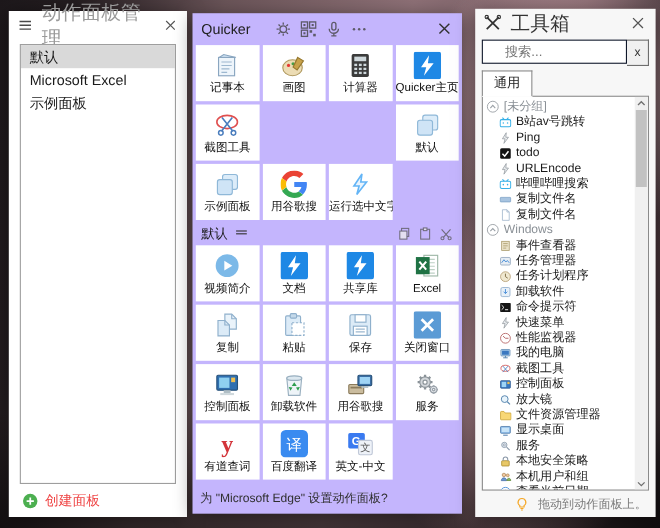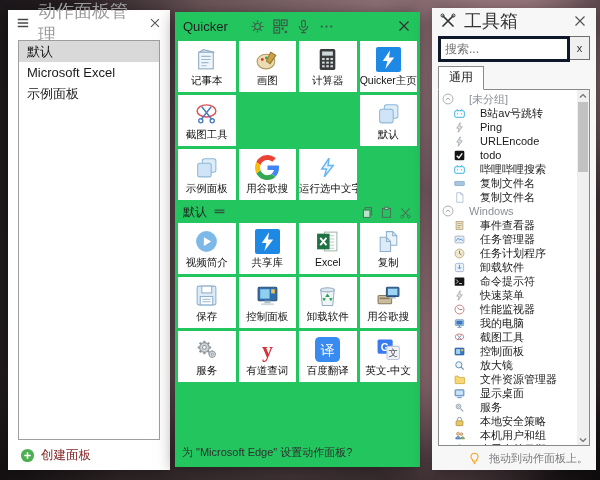--- a/index.html
+++ b/index.html
@@ -19,50 +19,50 @@
   .ttl.gray{color:#9a9a9a;}
   .sp{flex:1;}
   .icon16{width:16px;height:16px;display:inline-flex;}
   .icon16 svg,.icon14 svg,.cicon svg,.ricon svg,.sicon svg{width:100%;height:100%;display:block;}
 
   
   .win-left{left:8px;top:10px;width:162px;height:460px;display:flex;flex-direction:column;}
   .plist{margin:4px 10px 0;border:1px solid #9e9e9e;flex:1;overflow:hidden;background:#fff;}
   .pitem{height:21px;line-height:21px;padding-left:8px;font-size:13px;color:#1a1a1a;white-space:nowrap;}
   .pitem.sel{background:#d9d9d9;}
-  .pfoot{display:flex;align-items:center;gap:6px;height:30px;padding:0 12px;font-size:12.5px;color:#7f1d1d;flex:none;cursor:pointer;}
+  .pfoot{display:flex;align-items:center;gap:6px;height:30px;padding:0 12px;font-size:12.5px;color:#ef4444;flex:none;cursor:pointer;}
   .icon14{width:15px;height:15px;display:inline-flex;}
 
   
-  .win-mid{left:175px;top:12px;width:245px;height:455px;background:#22c55e;display:flex;flex-direction:column;}
+  .win-mid{left:175px;top:12px;width:245px;height:455px;background:#c4b5fd;display:flex;flex-direction:column;}
   .win-mid .tbar{height:28px;}
   .win-mid .ttl{font-size:13px;color:#222;}
   .tico{width:15px;height:15px;display:inline-flex;opacity:.8;}
   .grid{display:grid;grid-template-columns:repeat(4,1fr);gap:3px;padding:1px 3px 2px;flex:none;}
   .grid1{grid-auto-rows:51px;}
   .grid2{grid-auto-rows:51px;}
   .cell{background:#fff;display:flex;flex-direction:column;align-items:center;justify-content:center;gap:3px;overflow:hidden;cursor:pointer;}
   .cell.empty{background:transparent;cursor:default;}
   .cicon{width:25px;height:25px;flex:none;}
   .clabel{font-size:10.5px;line-height:11px;color:#111;white-space:nowrap;max-width:100%;}
   .sechead{display:flex;align-items:center;gap:6px;height:20px;padding:0 8px;flex:none;}
   .sechead .stitle{font-size:12px;color:#1a1a1a;}
   .sicon{width:13px;height:13px;display:inline-flex;opacity:.75;}
   .qstatus{flex:1;display:flex;align-items:center;padding:0 7px;font-size:11px;color:#2f2f2f;white-space:nowrap;overflow:hidden;}
 
   
   .win-right{left:432px;top:8px;width:164px;height:462px;background:#f7f7f7;display:flex;flex-direction:column;}
   .srow{display:flex;margin:2px 6px 4px;flex:none;}
-  .srow input{flex:1;height:20px;border:3px solid #0f172a;font-size:12px;padding:0 4px;outline:none;min-width:0;background:#fff;color:#333;font-family:inherit;}
+  .srow input{flex:1;height:20px;border:1px solid #0f172a;font-size:12px;padding:0 20px;outline:none;min-width:0;background:#fff;color:#333;font-family:inherit;}
   .sclear{width:19px;height:22px;border:1px solid #6e6e6e;border-left:none;background:#f0f0f0;font-size:11px;color:#333;display:flex;align-items:center;justify-content:center;cursor:pointer;}
   .tabs{display:flex;margin:0 6px;flex:none;position:relative;z-index:2;}
   .tab{border:1px solid #8a8a8a;border-bottom:1px solid #fff;background:#fff;font-size:12px;color:#222;padding:2px 10px 3px;margin-bottom:-1px;cursor:pointer;}
   .tbox{margin:0 6px 24px;border:1px solid #8a8a8a;background:#fff;flex:1;position:relative;overflow:hidden;}
   .tlist{position:absolute;inset:2px 14px 0 2px;overflow:hidden;}
-  .trow{display:flex;align-items:center;gap:15px;height:14px;padding-left:13px;cursor:pointer;white-space:nowrap;text-align:right;}
+  .trow{display:flex;align-items:center;gap:4px;height:14px;padding-left:13px;cursor:pointer;white-space:nowrap;text-align:right;}
   .trow.group{padding-left:1px;}
   .ricon{width:11px;height:11px;flex:none;display:inline-flex;}
   .trow.group .ricon{width:12px;height:12px;}
   .rlabel{font-size:11px;color:#1a1a1a;line-height:14px;}
   .trow.group .rlabel{color:#8a9096;}
   .vsb{position:absolute;top:0;right:0;bottom:0;width:12px;background:#f0f0f0;}
   .vsb .arr{position:absolute;left:0;width:12px;height:11px;display:flex;align-items:center;justify-content:center;cursor:pointer;}
   .vsb .arr svg{width:8px;height:8px;}
   .vsb .thumb{position:absolute;left:1px;right:1px;top:12px;height:70px;background:#c2c2c2;cursor:grab;}
   .tipbar{position:absolute;right:8px;bottom:4px;display:flex;align-items:center;gap:8px;font-size:11px;color:#7a7a7a;}
@@ -314,20 +314,29 @@
       <div class="cell">
         <span class="cicon">
           <svg viewBox="0 0 24 24">
             <circle cx="12" cy="12" r="10" fill="#7cb9e8"></circle>
             <path d="M9.5 7.8l7 4.2-7 4.2z" fill="#fff"></path>
           </svg>
         </span>
         <span class="clabel">视频简介</span>
       </div>
 
+      <div class="cell">
+        <span class="cicon">
+          <svg viewBox="0 0 24 24">
+            <rect width="24" height="24" rx="2" fill="#1e88e5"></rect>
+            <path d="M13.5 3L6.5 13.5h4.5L9 21l8.5-11h-5z" fill="#fff"></path>
+          </svg>
+        </span>
+        <span class="clabel">文档</span>
+      </div>
 
       <div class="cell">
         <span class="cicon">
           <svg viewBox="0 0 24 24">
             <rect width="24" height="24" rx="2" fill="#1e88e5"></rect>
             <path d="M13.5 3L6.5 13.5h4.5L9 21l8.5-11h-5z" fill="#fff"></path>
           </svg>
         </span>
         <span class="clabel">共享库</span>
       </div>
@@ -349,33 +358,52 @@
           <svg viewBox="0 0 24 24">
             <path d="M10 2.5h6l4 4v9H10z" fill="#eaf3fa" stroke="#8fb0cc"></path>
             <path d="M16 2.5v4h4" fill="none" stroke="#8fb0cc"></path>
             <path d="M4 8h6l4 4v9.5H4z" fill="#dcebf7" stroke="#8fb0cc"></path>
             <path d="M10 8v4h4" fill="none" stroke="#8fb0cc"></path>
           </svg>
         </span>
         <span class="clabel">复制</span>
       </div>
 
+      <div class="cell">
+        <span class="cicon">
+          <svg viewBox="0 0 24 24">
+            <rect x="4.5" y="4" width="13" height="17" rx="1" fill="#dcebf7" stroke="#8fb0cc"></rect>
+            <rect x="8.5" y="2" width="5.5" height="4" rx="1" fill="#c4d9ea" stroke="#8fb0cc"></rect>
+            <rect x="10" y="10" width="10.5" height="11" fill="#fff" stroke="#8fb0cc" stroke-dasharray="2 1.4"></rect>
+          </svg>
+        </span>
+        <span class="clabel">粘贴</span>
+      </div>
 
       <div class="cell">
         <span class="cicon">
           <svg viewBox="0 0 24 24">
             <rect x="3" y="3" width="18" height="18" rx="1.5" fill="#dcebf7" stroke="#8fb0cc"></rect>
             <rect x="7.5" y="3" width="9.5" height="6.5" fill="#fff" stroke="#8fb0cc"></rect>
             <rect x="6" y="13" width="12" height="8" fill="#fff" stroke="#8fb0cc"></rect>
             <path d="M8 15.5h8M8 18h8" stroke="#9cb8d0"></path>
           </svg>
         </span>
         <span class="clabel">保存</span>
       </div>
 
+      <div class="cell">
+        <span class="cicon">
+          <svg viewBox="0 0 24 24">
+            <rect width="24" height="24" rx="2" fill="#5b9bd5"></rect>
+            <path d="M7 7l10 10M17 7L7 17" stroke="#fff" stroke-width="2.4"></path>
+          </svg>
+        </span>
+        <span class="clabel">关闭窗口</span>
+      </div>
 
       <div class="cell">
         <span class="cicon">
           <svg viewBox="0 0 24 24">
             <rect x="3" y="4" width="18" height="13" rx="1" fill="#2f6fb0" stroke="#28527a"></rect>
             <rect x="5" y="6" width="9" height="9" fill="#8fd0f0"></rect>
             <rect x="15.5" y="6" width="3.5" height="4" fill="#f0c050"></rect>
             <rect x="9" y="17" width="6" height="2.5" fill="#b0bec5"></rect>
             <rect x="6" y="19.5" width="12" height="1.8" fill="#cfd8dc"></rect>
           </svg>
@@ -523,34 +551,34 @@
             <svg viewBox="0 0 16 16">
               <path d="M9 1L4 9h3.5L6 15l6-8H8.5z" fill="#eceff1" stroke="#9aa0a6" stroke-width="1.1"></path>
             </svg>
           </span>
           <span class="rlabel">Ping</span>
         </div>
 
         <div class="trow">
           <span class="ricon">
             <svg viewBox="0 0 16 16">
-              <path d="M9 1L4 9h3.5L6 15l6-8H8.5z" fill="#eceff1" stroke="#9aa0a6" stroke-width="1.1"></path>
-            </svg>
-          </span>
-          <span class="rlabel">URLEncode</span>
-        </div>
-
-        <div class="trow">
-          <span class="ricon">
-            <svg viewBox="0 0 16 16">
               <rect x="1" y="1" width="14" height="14" rx="2" fill="#141414"></rect>
               <path d="M4 8.5l3 3 5-6.5" stroke="#fff" stroke-width="2" fill="none"></path>
             </svg>
           </span>
           <span class="rlabel">todo</span>
+        </div>
+
+        <div class="trow">
+          <span class="ricon">
+            <svg viewBox="0 0 16 16">
+              <path d="M9 1L4 9h3.5L6 15l6-8H8.5z" fill="#eceff1" stroke="#9aa0a6" stroke-width="1.1"></path>
+            </svg>
+          </span>
+          <span class="rlabel">URLEncode</span>
         </div>
 
         <div class="trow">
           <span class="ricon">
             <svg viewBox="0 0 16 16">
               <rect x="1" y="4" width="14" height="9.5" rx="2" fill="#fff" stroke="#35b0e8" stroke-width="1.4"></rect>
               <path d="M4 1.5L6.5 4M12 1.5L9.5 4" stroke="#35b0e8" stroke-width="1.4"></path>
               <circle cx="5.2" cy="8.5" r="1" fill="#35b0e8"></circle>
               <circle cx="10.8" cy="8.5" r="1" fill="#35b0e8"></circle>
             </svg>

